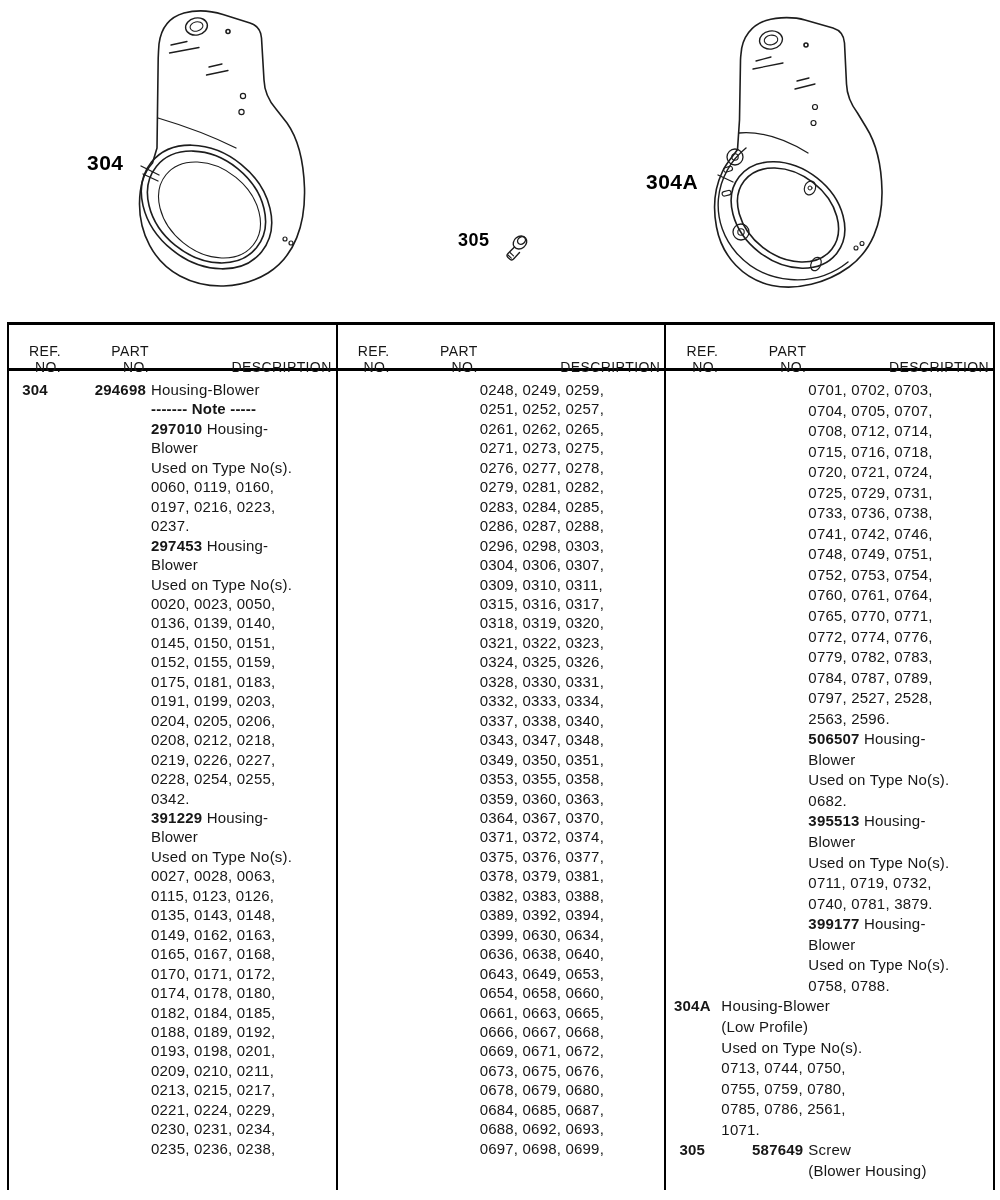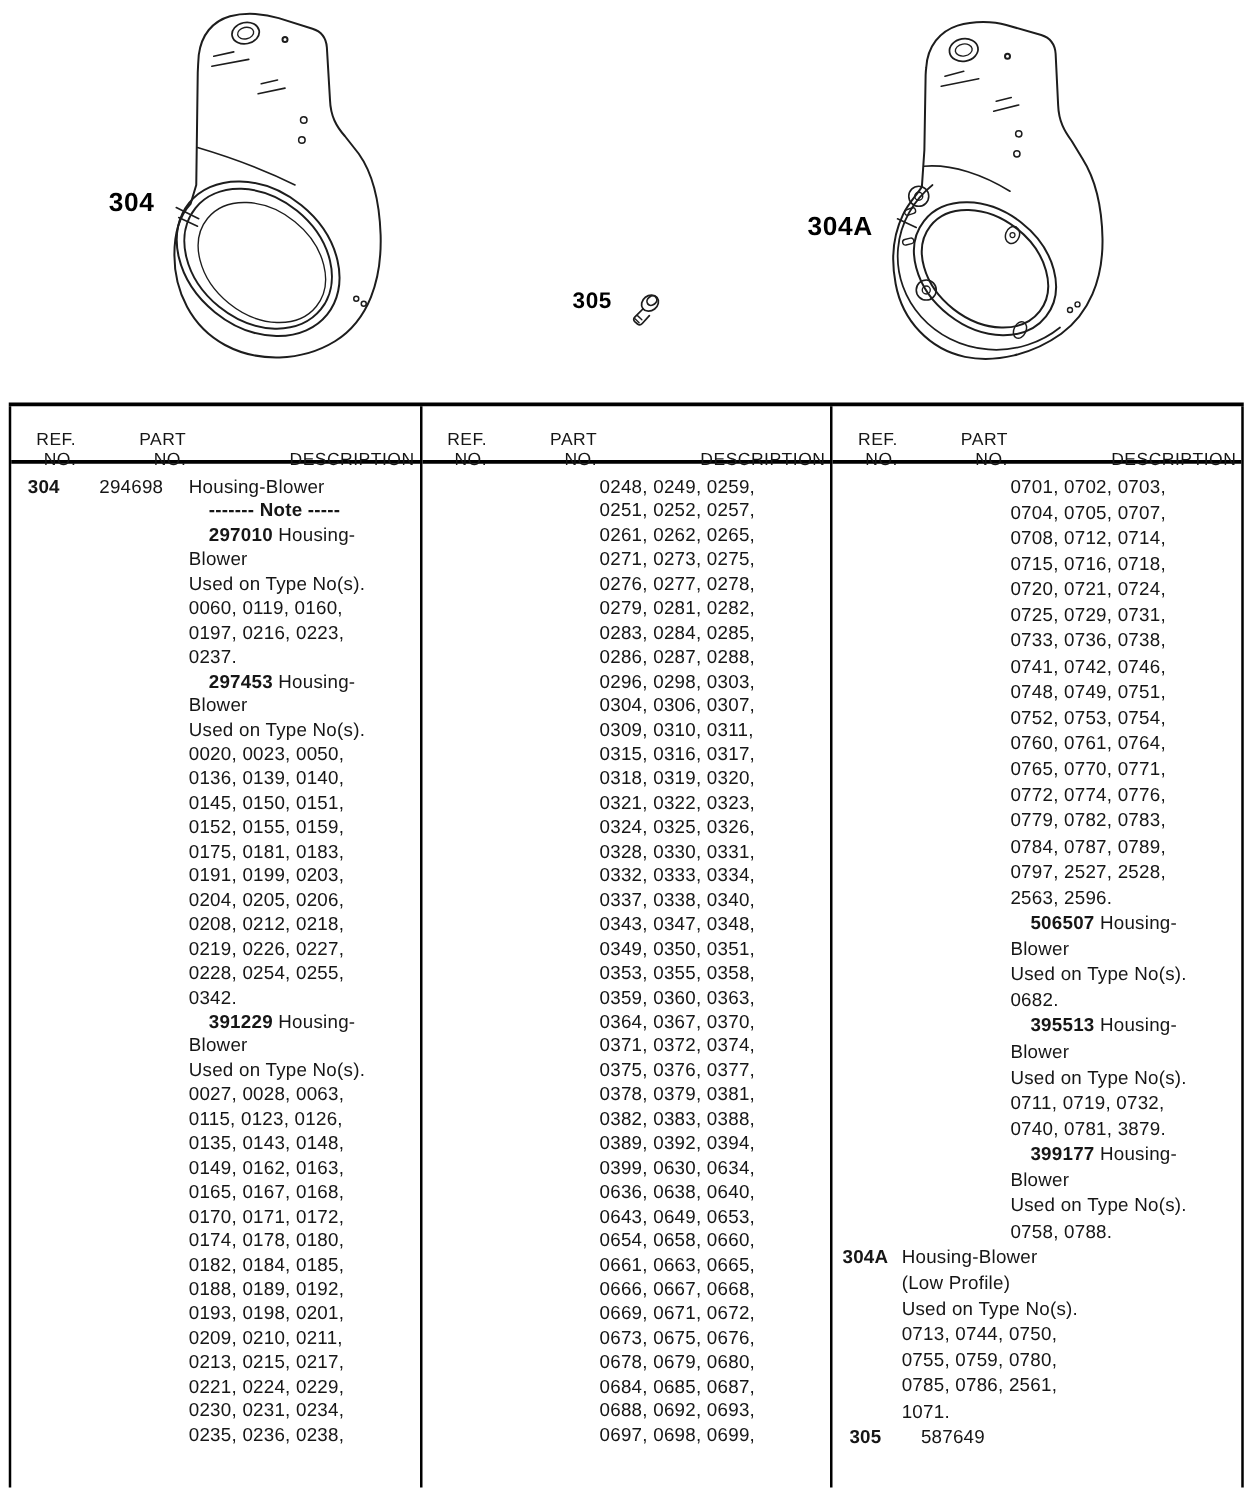--- a/index.html
+++ b/index.html
@@ -26,23 +26,23 @@
     display:grid;grid-template-columns:50px 84px 1fr;column-gap:4px;
     align-items:end;padding:3px 4px 4px 2px;
   }
   .hcell{text-align:right;font-size:14px;line-height:15.5px;letter-spacing:0.4px;margin-top:16px;}
   .pbody{padding-top:9px;}
   .entry{
     display:grid;grid-template-columns:48px 82px 1fr;column-gap:5px;
     padding-left:2px;padding-right:5px;
   }
   .eref{text-align:center;font-weight:bold;}
-  .epart{text-align:center;font-weight:normal;}
+  .epart{text-align:right;font-weight:bold;}
   .eref,.epart,.desc-line{font-size:15px;line-height:var(--lh);letter-spacing:0.2px;white-space:nowrap;}
-  .desc-line b{font-weight:bold;margin-left:16px;}
+  .desc-line b{font-weight:bold;}
 </style>
 </head>
 <body>
 
 <svg class="diagram-svg" width="1000" height="320" viewBox="0 0 1000 320" fill="none" stroke="#1d1d1d" stroke-width="1.6" stroke-linecap="round" stroke-linejoin="round">
 
   <g>
     <path d="M159,44 C161,28 170,17 184,13 C197,9.5 212,11 223,14.5 L250,23
              C258,25.5 261,31 261.5,38 L264,80 C264.5,93 269,101 276,109 L287,123
              C297,137 303.5,159 304.5,188 C305.5,224 295,256 268,273
@@ -286,16 +286,20 @@
             <div class="desc-line">Used on Type No(s).</div>
             <div class="desc-line">0713, 0744, 0750,</div>
             <div class="desc-line">0755, 0759, 0780,</div>
             <div class="desc-line">0785, 0786, 2561,</div>
             <div class="desc-line">1071.</div>
           </div>
         </div>
         <div class="entry">
           <div class="eref">305</div>
           <div class="epart">587649</div>
+          <div class="edesc">
+            <div class="desc-line">Screw</div>
+            <div class="desc-line">(Blower Housing)</div>
+          </div>
         </div>
       </div>
     </div>
   </div>
 
 </body></html>

